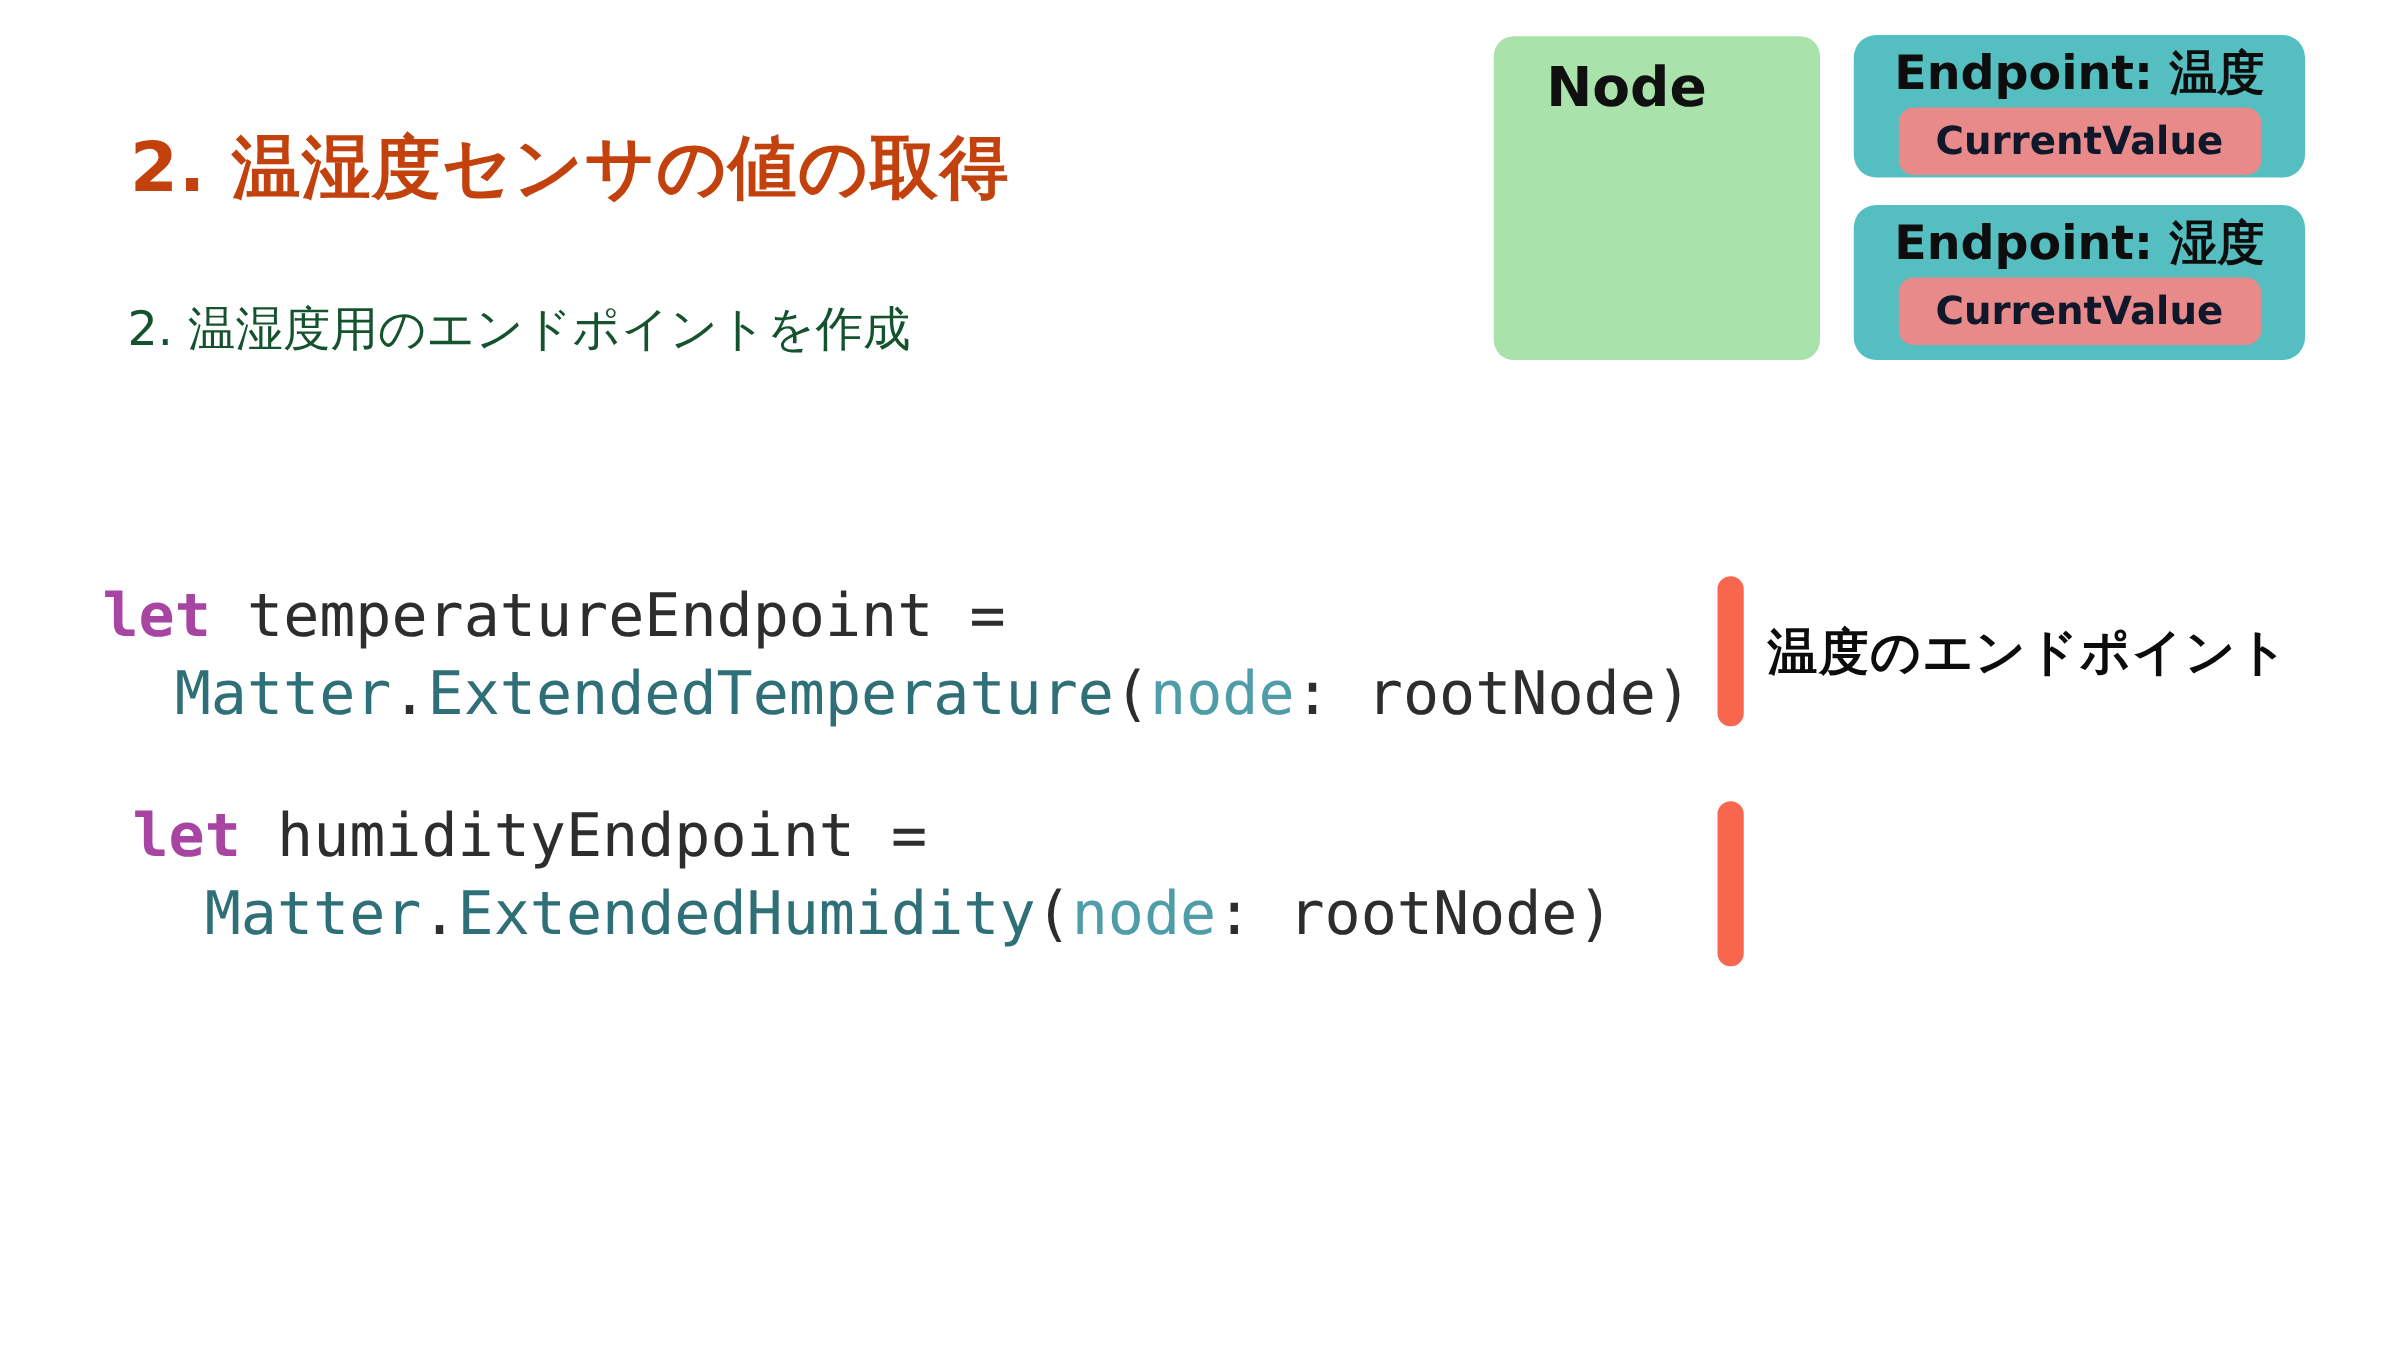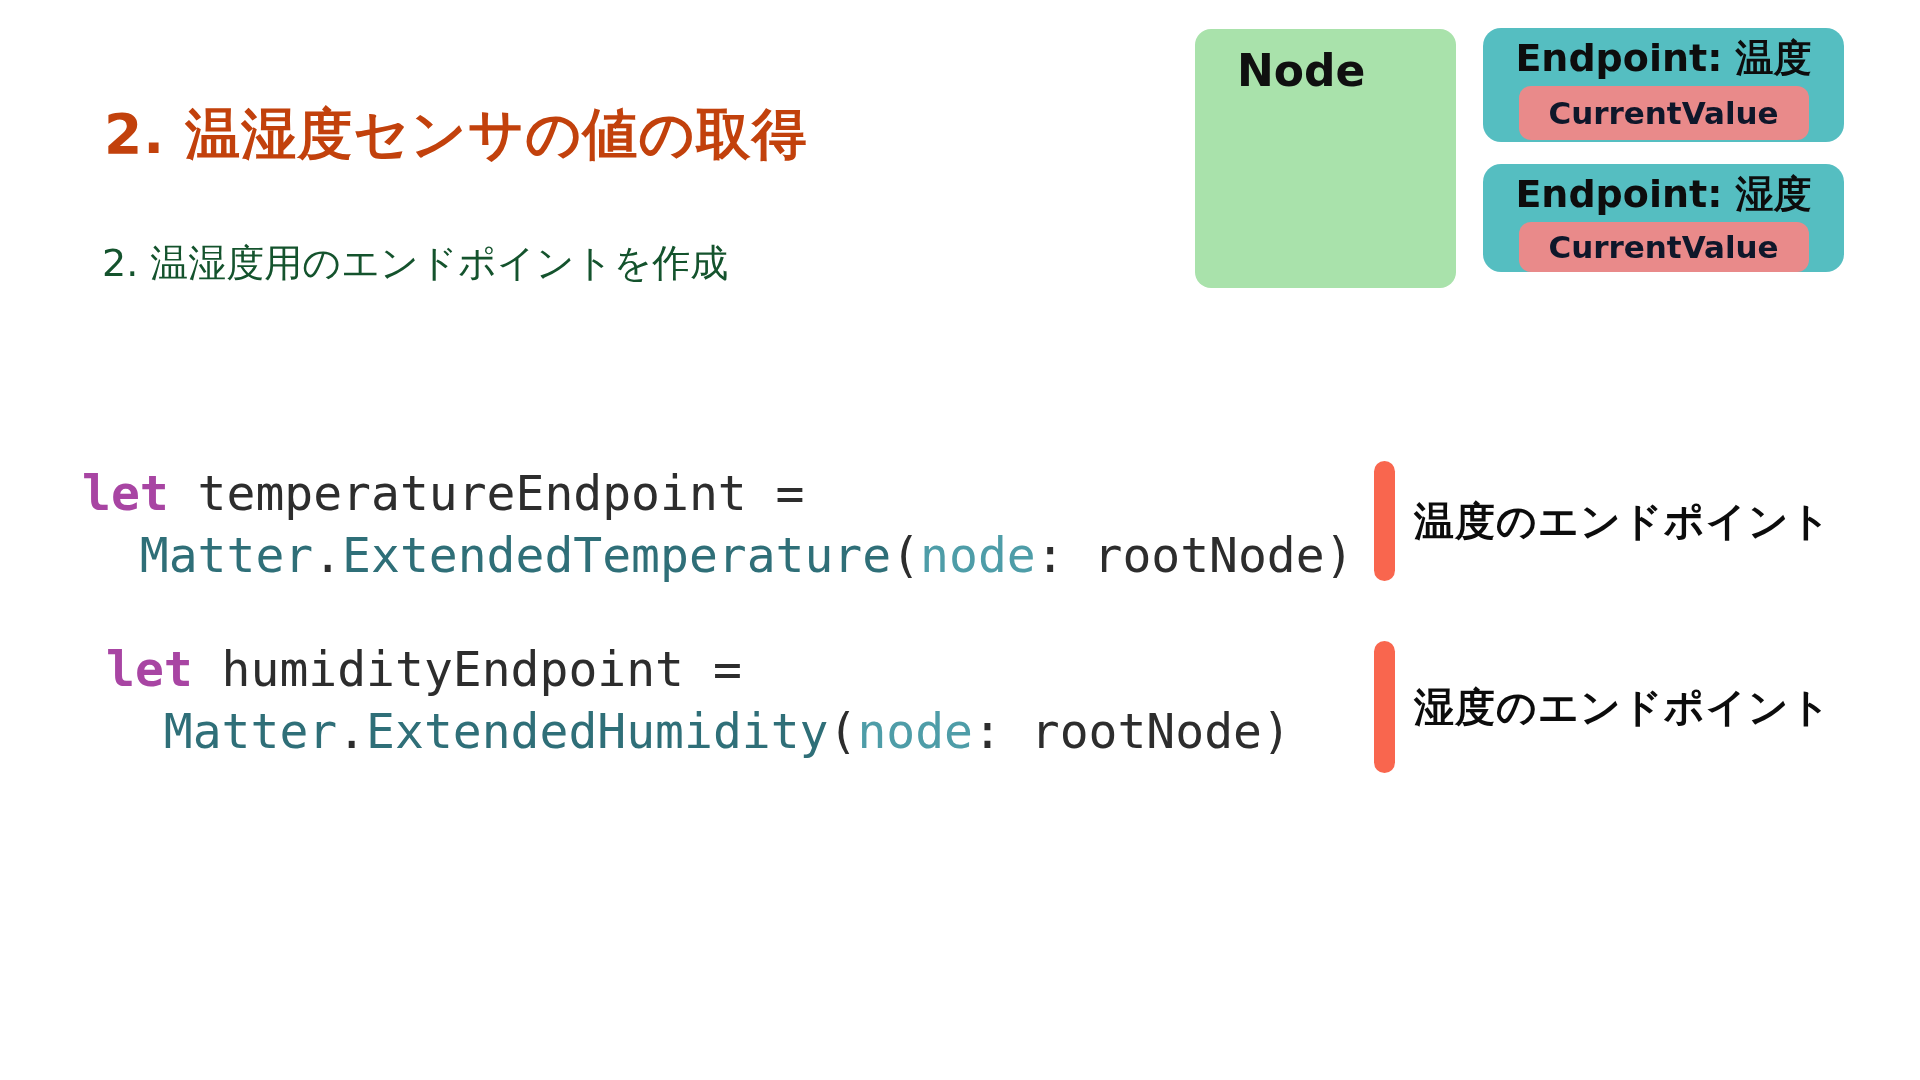--- a/index.html
+++ b/index.html
@@ -39,21 +39,21 @@
   .node-label {
     margin:16px 0 0 42px;
     font-size:44px; font-weight:700; color:#101010;
   }
   .endpoint-box {
     position:absolute; left:1483px; width:361px;
     background:var(--endpoint-fill); border-radius:18px;
     display:flex; flex-direction:column; align-items:center;
   }
   .endpoint-box.first  { top:28px;  height:114px; }
-  .endpoint-box.second { top:164px; height:108px; }
+  .endpoint-box.second { top:164px; height:124px; }
   .endpoint-title {
     margin-top:5px;
     font-size:38px; font-weight:700; color:#0d0d0d;
   }
   .attribute-pill {
     width:290px; height:54px; margin-top:2px;
     background:var(--attribute-fill); border-radius:12px;
     display:flex; align-items:center; justify-content:center;
   }
   .attribute-label {
@@ -116,15 +116,14 @@
     </div>
   </div>
 
   <pre class="code-block" id="code-block-0"><div class="code-line"><span class="tok-keyword">let</span><span class="tok-plain"> temperatureEndpoint =</span></div><div class="code-line"><span class="tok-plain">  </span><span class="tok-type">Matter</span><span class="tok-plain">.</span><span class="tok-type">ExtendedTemperature</span><span class="tok-plain">(</span><span class="tok-param">node</span><span class="tok-plain">:</span><span class="tok-plain"> rootNode)</span></div></pre>
   <pre class="code-block" id="code-block-1"><div class="code-line"><span class="tok-keyword">let</span><span class="tok-plain"> humidityEndpoint =</span></div><div class="code-line"><span class="tok-plain">  </span><span class="tok-type">Matter</span><span class="tok-plain">.</span><span class="tok-type">ExtendedHumidity</span><span class="tok-plain">(</span><span class="tok-param">node</span><span class="tok-plain">:</span><span class="tok-plain"> rootNode)</span></div></pre>
 
   <div class="annotation-bar" id="annotation-bar-0"></div>
   <div class="annotation-label" id="annotation-label-0">温度のエンドポイント</div>
 
   <div class="annotation-bar" id="annotation-bar-1"></div>
-  <div class="annotation-label" id="annotation-label-1">湿度のエンドポイント</div>
 
 </div>
 
 </body></html>

